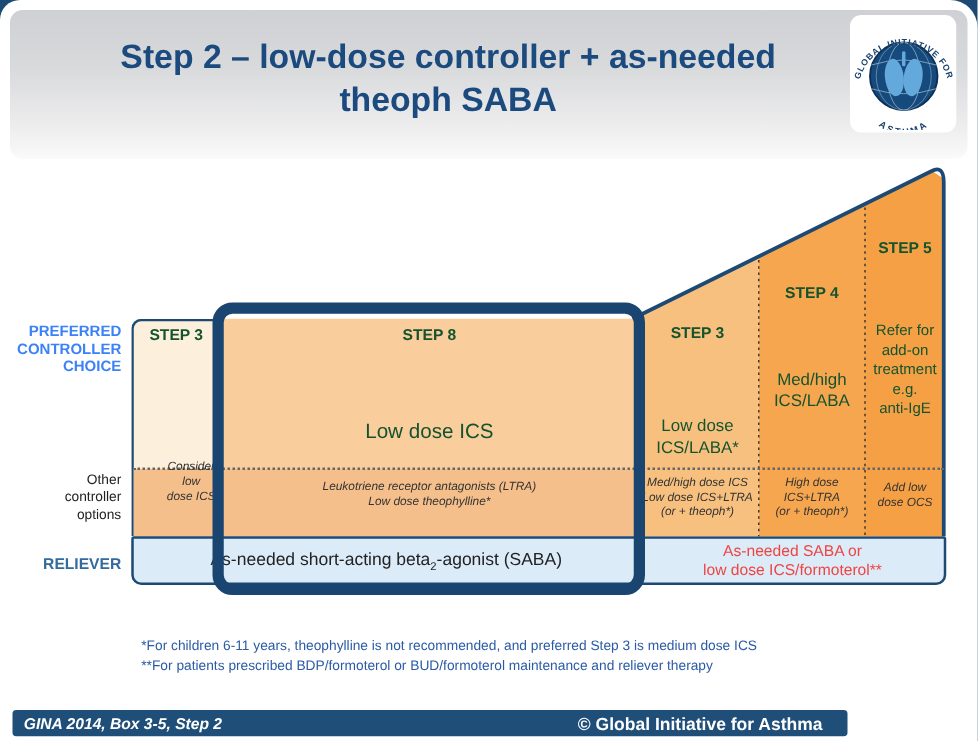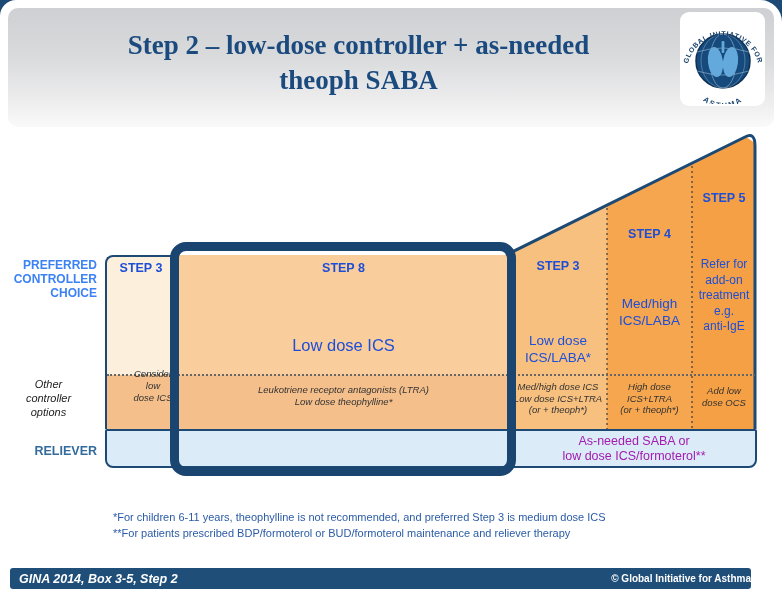--- a/index.html
+++ b/index.html
@@ -19,31 +19,30 @@
   .header {
     position:absolute; left:8px; top:8px; width:766px; height:119px;
     border-radius:10px;
     background:linear-gradient(180deg,#cfd0d3 0%, #d9dadc 40%, #eeeeef 80%, #fafafa 100%);
   }
   .title {
     position:absolute; left:28px; top:20px; width:645px;
     text-align:center;
     font-size:27px; line-height:35px; font-weight:bold;
     color:#1B4A7E;
-    font-family:Liberation Serif, serif;
   }
   .logo-tile {
     position:absolute; right:9px; top:4px; width:85px; height:94px;
     background:#ffffff; border-radius:9px;
     display:flex; align-items:center; justify-content:center;
   }
   
   .rowlabel { position:absolute; left:0; width:97px; text-align:right; }
   .lbl-preferred { top:258px; font-size:12px; line-height:14px; font-weight:bold; color:#3b82f6; }
-  .lbl-other     { top:377px; font-size:11px; line-height:14px; font-style:italic; color:#222;text-align:center; }
+  .lbl-other     { top:377px; font-size:11px; line-height:14px; color:#222; }
   .lbl-reliever  { top:444px; font-size:12.5px; font-weight:bold; color:#336B9D; }
   .pre { white-space:pre-line; }
   
   .step1-box {
     position:absolute; left:105px; top:255px; width:72px; height:174px;
     background:#FCEFDC;
     border-left:2px solid #1C4A74; border-top:2px solid #1C4A74;
     border-top-left-radius:8px;
     z-index:1;
   }
@@ -66,54 +65,54 @@
     border:2px solid #1C4A74;
     border-radius:2px 2px 8px 8px;
     z-index:1;
   }
   .step2-highlight {
     position:absolute; left:170px; top:242px; width:346px; height:234px;
     border:9px solid #1A4570; border-radius:16px;
     z-index:6; pointer-events:none;
   }
   
-  .dtext { position:absolute; text-align:center; color:#1d4ed8; z-index:4; }
+  .dtext { position:absolute; text-align:center; color:#14532d; z-index:4; }
   .steplab { font-weight:bold; font-size:12.5px; }
   .s1-lab { left:105px; width:72px;  top:261px; }
   .s2-lab { left:177px; width:333px; top:261px; }
   .s3-lab { left:510px; width:96px;  top:259px; }
   .s4-lab { left:607px; width:85px;  top:227px; }
   .s5-lab { left:692px; width:64px;  top:191px; }
   .s2-pref { left:177px; width:333px; top:336px; font-size:16.5px; }
   .s3-pref { left:510px; width:96px;  top:332px; font-size:13.5px; line-height:17px; }
   .s4-pref { left:607px; width:85px;  top:295px; font-size:13.5px; line-height:17px; }
   .s5-pref { left:692px; width:64px;  top:257px; font-size:12px;   line-height:15.5px; }
   .otext { font-style:italic; font-size:9.5px; line-height:12px; color:#333; }
   .s1-other { left:105px; width:72px;  top:368px;padding-left:24px; }
   .s2-other { left:177px; width:333px; top:384px; }
   .s3-other { left:508px; width:100px; top:381px; line-height:11.5px; }
   .s4-other { left:607px; width:85px;  top:381px; line-height:11.5px; }
   .s5-other { left:692px; width:64px;  top:385px; }
   .rel-left  { left:110px; width:398px; top:439px; font-size:14px; color:#222; }
-  .rel-right { left:515px; width:238px; top:434px; font-size:12.5px; line-height:15px; color:#a21caf; }
+  .rel-right { left:515px; width:238px; top:434px; font-size:12.5px; line-height:15px; color:#ef4444; }
   .rel-left sub { font-size:9px; }
   
   .footnotes {
     position:absolute; left:113px; top:509px;
     font-size:11px; line-height:16px; color:#2B5BA6; z-index:4;
   }
   
   .bottom-bar {
-    position:absolute; left:10px; top:568px; width:741px; height:21px;
+    position:absolute; left:10px; top:568px; width:668px; height:21px;
     background:#1F4E79; border-radius:3px;
     display:flex; align-items:center; justify-content:space-between;
     color:#ffffff; z-index:4;
   }
   .bar-left  { font-size:12.5px; font-weight:bold; font-style:italic; padding-left:9px; }
-  .bar-right { font-size:10px; font-weight:bold; padding-right:0; }
+  .bar-right { font-size:14px; font-weight:bold; padding-right:20px; }
 </style>
 </head>
 <body>
 
 <div class="slide">
 
   <div class="header">
     <div class="title">
       <div>Step 2 – low-dose controller + as-needed</div>
       <div>theoph SABA</div>
@@ -192,20 +191,21 @@
 Low dose theophylline*</div>
   <div class="dtext otext s3-other pre">Med/high dose ICS
 Low dose ICS+LTRA
 (or + theoph*)</div>
   <div class="dtext otext s4-other pre">High dose
 ICS+LTRA
 (or + theoph*)</div>
   <div class="dtext otext s5-other pre">Add low
 dose OCS</div>
 
+  <div class="dtext rel-left"><span>As-needed short-acting beta</span><sub>2</sub><span>-agonist (SABA)</span></div>
   <div class="dtext rel-right pre">As-needed SABA or
 low dose ICS/formoterol**</div>
 
   <div class="step2-highlight"></div>
 
   <div class="footnotes">
     <div>*For children 6-11 years, theophylline  is not recommended, and preferred Step 3 is medium dose ICS</div>
     <div>**For patients prescribed BDP/formoterol or BUD/formoterol maintenance and reliever therapy</div>
   </div>
 

